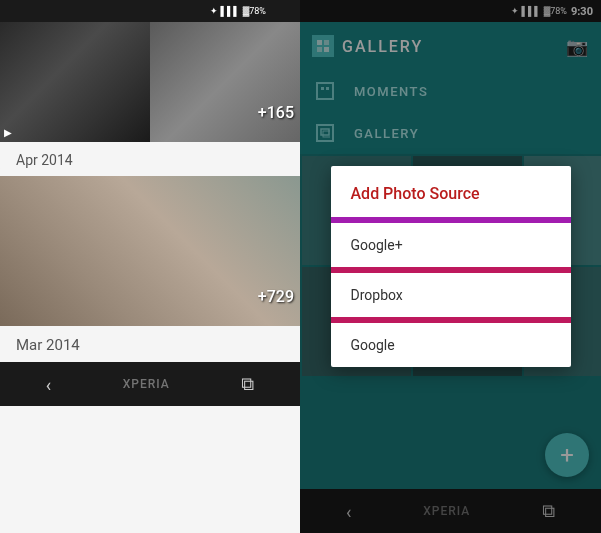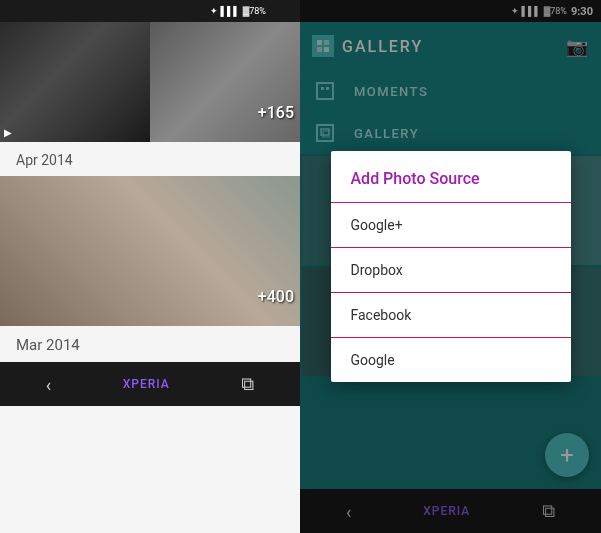--- a/index.html
+++ b/index.html
@@ -123,21 +123,21 @@
     }
 
     .nav-btn {
       color: #ccc;
       font-size: 18px;
       padding: 8px 20px;
       cursor: pointer;
     }
 
     .nav-label {
-      color: #8b5cf6;
+      color: #737373;
       font-size: 12px;
       font-weight: 500;
       letter-spacing: 1px;
     }
 
     
     .right-panel {
       width: 301px;
       height: 533px;
       background: #1a7a7a;
@@ -248,31 +248,31 @@
       background: white;
       width: 240px;
       border-radius: 2px;
       box-shadow: 0 4px 20px rgba(0,0,0,0.4);
       overflow: hidden;
     }
 
     .dialog-title {
       padding: 18px 20px 14px;
       font-size: 16px;
-      color: #a21caf;
+      color: #b91c1c;
       font-weight: 500;
-      border-bottom: 1px solid #a21caf;
+      border-bottom: 6px solid #a21caf;
     }
 
     .dialog-item {
       padding: 14px 20px;
       font-size: 14px;
       color: #333;
       cursor: pointer;
-      border-bottom: 1px solid #be185d;
+      border-bottom: 6px solid #be185d;
     }
 
     .dialog-item:last-child {
       border-bottom: none;
     }
 
     
     .gallery-content {
       flex: 1;
       display: grid;
@@ -356,21 +356,21 @@
       <span class="photo-count-badge">+165</span>
     </div>
   </div>
 
   <div class="date-section">
     <span>Apr 2014</span>
   </div>
 
   <div class="bottom-photos">
     <div class="photo-thumb photo3">
-      <span class="photo-count-badge">+400</span>
+      <span class="photo-count-badge">+729</span>
     </div>
   </div>
 
   <div class="bottom-date-section">
     <span>Mar 2014</span>
   </div>
 
   <div class="nav-bar-left">
     <span class="nav-btn">‹</span>
     <span class="nav-label">XPERIA</span>
@@ -441,23 +441,20 @@
   <div class="dialog-overlay">
     <div class="dialog">
       <div class="dialog-title">Add Photo Source</div>
       <div class="dialog-item">
         <span>Google+</span>
       </div>
       <div class="dialog-item">
         <span>Dropbox</span>
       </div>
       <div class="dialog-item">
-        <span>Facebook</span>
-      </div>
-      <div class="dialog-item">
         <span>Google</span>
       </div>
     </div>
   </div>
 
   <div class="watermark">
     <span>©Bolt</span>
   </div>
 
   <div class="nav-bar-right">

